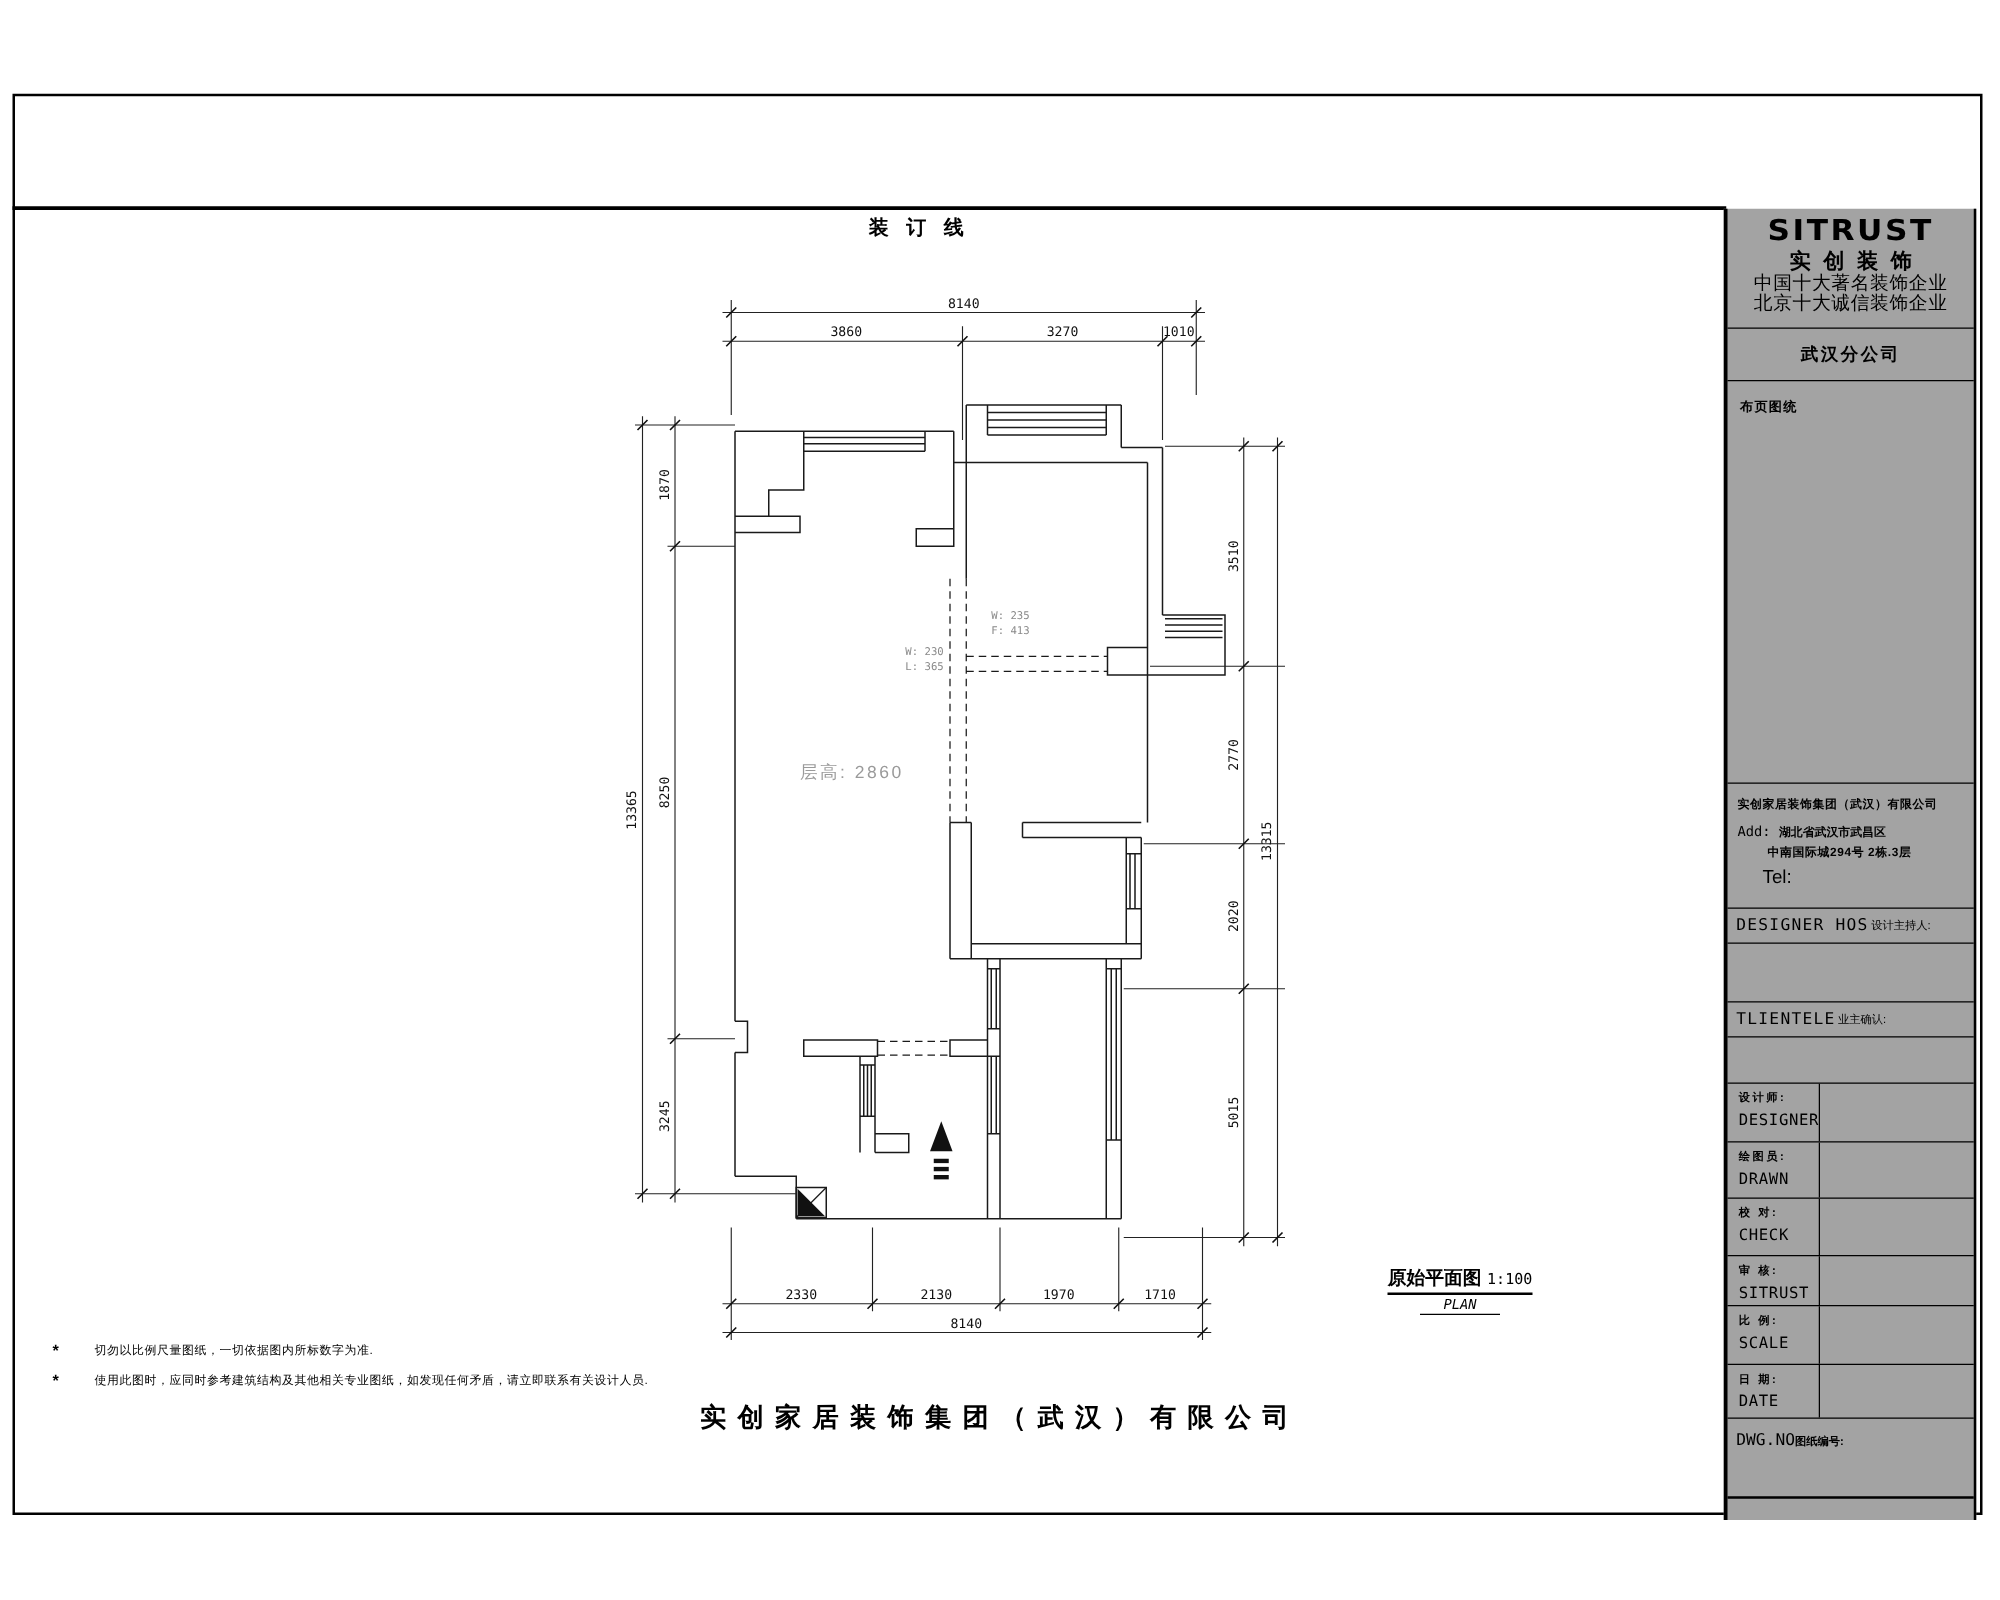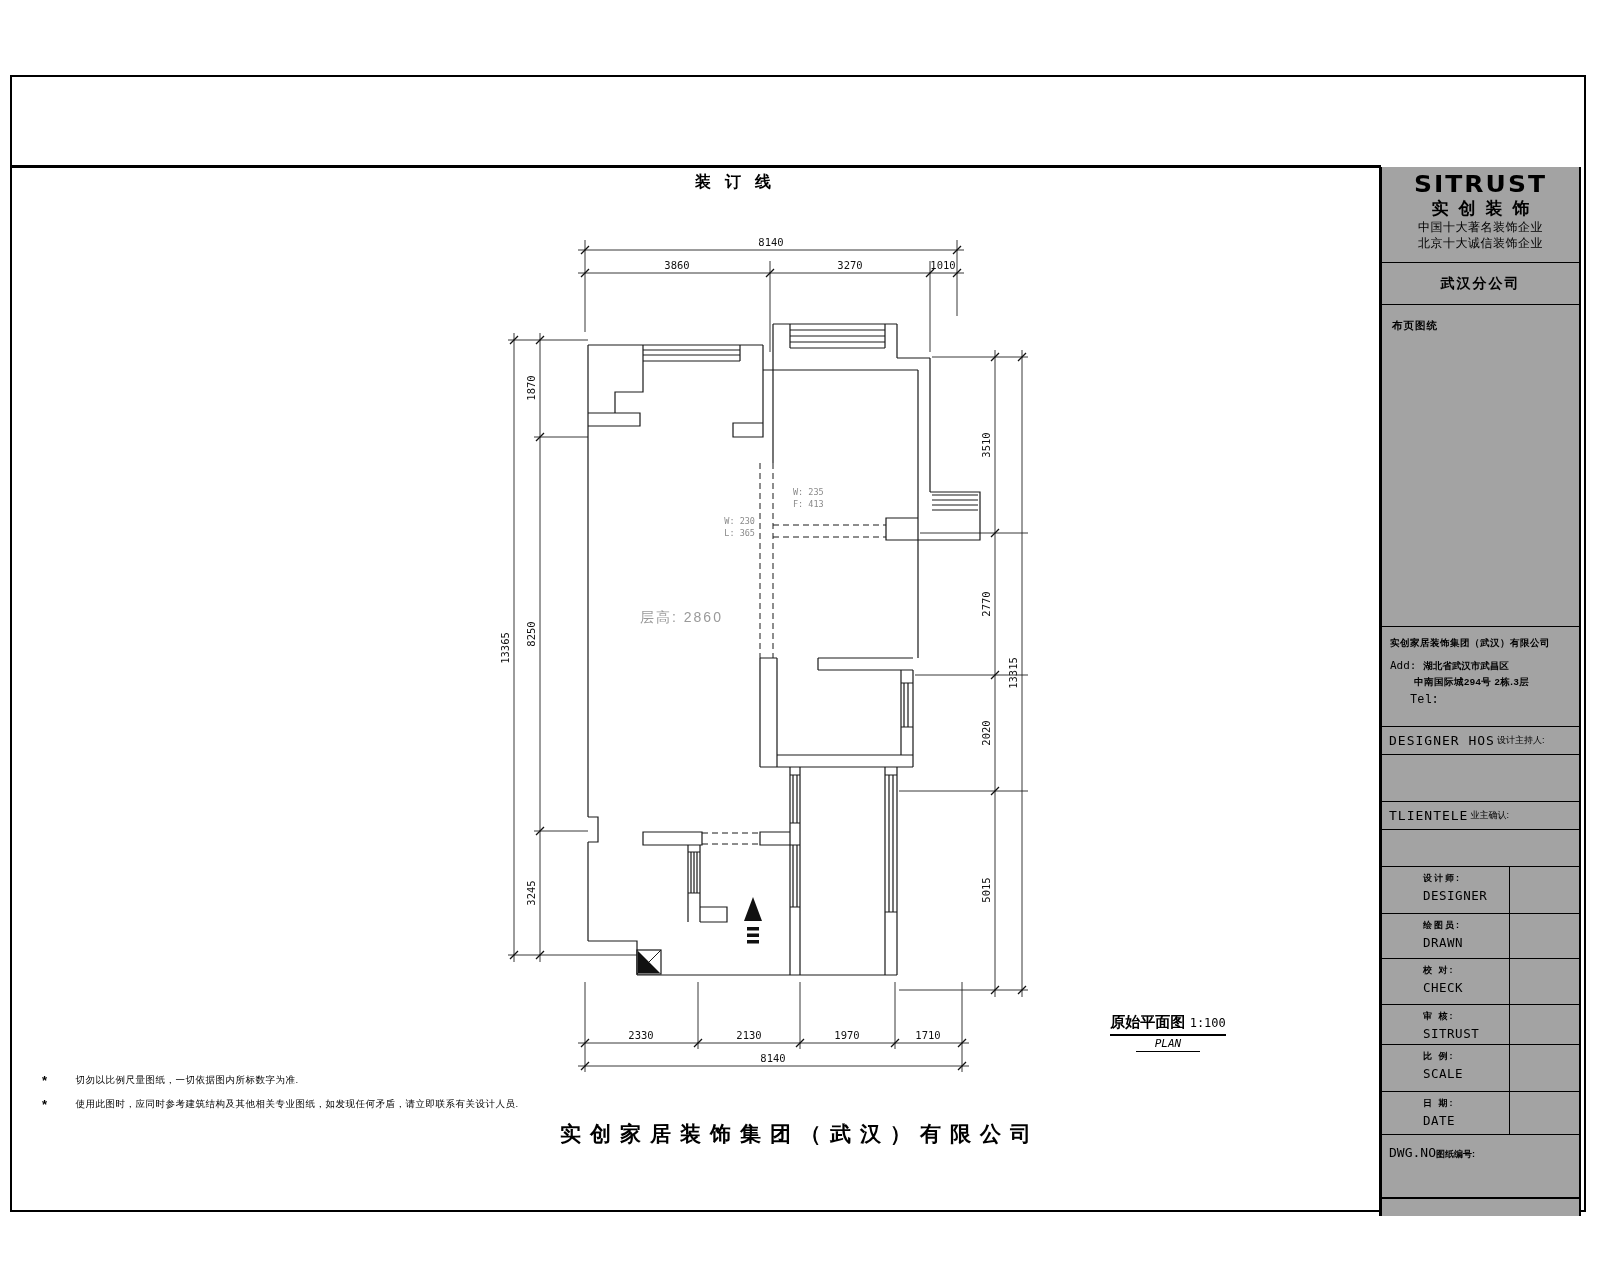--- a/index.html
+++ b/index.html
@@ -15,35 +15,35 @@
   svg text.grey{font-size:14px;fill:#9a9a9a;font-family:"Liberation Sans",sans-serif;letter-spacing:2px;}
   svg text.tiny{font-size:8.5px;fill:#8a8a8a;}
   
   .tb{position:absolute;left:1379px;top:167px;width:202px;height:1049px;
       border-left:3px solid #000;border-right:2px solid #000;box-sizing:border-box;
       display:flex;flex-direction:column;background:#a3a3a3;}
   .cell{border-bottom:1px solid #000;box-sizing:border-box;flex:0 0 auto;}
   .logo-cell{height:96px;padding-top:5px;}
   .logo{font-family:"DejaVu Sans","Liberation Sans",sans-serif;font-weight:900;font-size:25px;line-height:26px;letter-spacing:2px;text-align:center;transform:scaleY(.92);}
   .brand{font-size:17px;font-weight:600;letter-spacing:10px;text-align:center;line-height:21px;text-indent:10px;}
-  .tag{font-size:12px;text-align:center;letter-spacing:.5px;line-height:16px;}
+  .tag{font-size:15px;text-align:center;letter-spacing:.5px;line-height:16px;}
   .branch-cell{height:42px;display:flex;align-items:center;justify-content:center;font-size:14px;font-weight:bold;letter-spacing:2px;}
   .page-cell{height:322px;padding:14px 0 0 10px;font-size:10.5px;font-weight:bold;letter-spacing:1px;}
   .company-cell{height:100px;padding:10px 0 0 8px;}
   .company-cell .c1{font-size:9.5px;font-weight:bold;letter-spacing:.5px;}
   .company-cell .c2{font-size:11px;margin-top:9px;font-family:"DejaVu Sans Mono",monospace;}
   .company-cell .c2 .cnpart{font-family:"Liberation Sans",sans-serif;font-size:9.5px;font-weight:bold;}
   .company-cell .c3{font-size:9.5px;font-weight:bold;margin:3px 0 0 24px;letter-spacing:.5px;}
-  .company-cell .c4{font-size:12px;margin:4px 12px 0 20px;font-family:Liberation Mono, monospace;}
+  .company-cell .c4{font-size:15px;margin:4px 12px 0 20px;font-family:Liberation Sans, sans-serif;}
   .hdr-cell{height:28px;display:flex;align-items:center;padding-left:7px;}
   .hdr-cell .en{font-family:"DejaVu Sans Mono",monospace;font-size:13px;letter-spacing:1px;}
   .hdr-cell .cn{font-size:9px;font-weight:normal;margin-left:2px;}
   .sp47{height:47px;} .sp37{height:37px;}
   .row{display:flex;border-bottom:1px solid #000;box-sizing:border-box;}
-  .row .lab{width:96px;border-right:1px solid #000;box-sizing:border-box;padding:5px 1px 0 9px;margin-left:32px;}
+  .row .lab{width:74px;border-right:1px solid #000;box-sizing:border-box;padding:5px 1px 0 9px;}
   .row .val{flex:1;}
   .lab .cn{font-size:9px;font-weight:bold;display:block;letter-spacing:2px;}
   .lab .en{font-family:"DejaVu Sans Mono",monospace;font-size:12.5px;display:block;margin-top:3px;letter-spacing:.5px;}
   .r47{height:47px;} .r45{height:45px;} .r46{height:46px;} .r40{height:40px;} .r43{height:43px;}
   .dwg-cell{height:54px;padding:8px 0 0 7px;border-bottom:2px solid #000;}
   .dwg-cell .en{font-family:"DejaVu Sans Mono",monospace;font-size:13px;}
   .dwg-cell .cn{font-size:9px;font-weight:bold;}
   .tail{flex:1;}
   
   .company-bottom{position:absolute;left:540px;top:1120px;width:520px;text-align:center;

